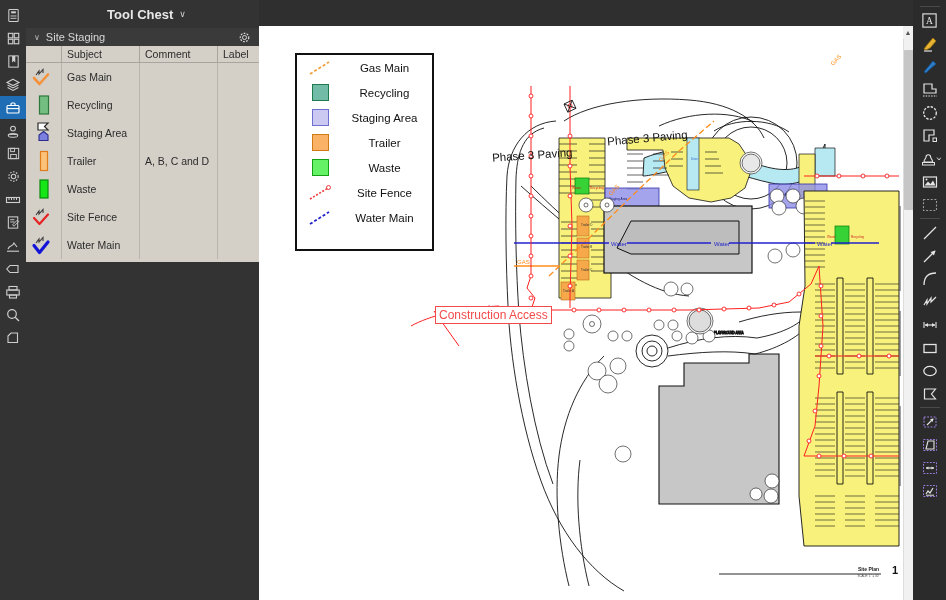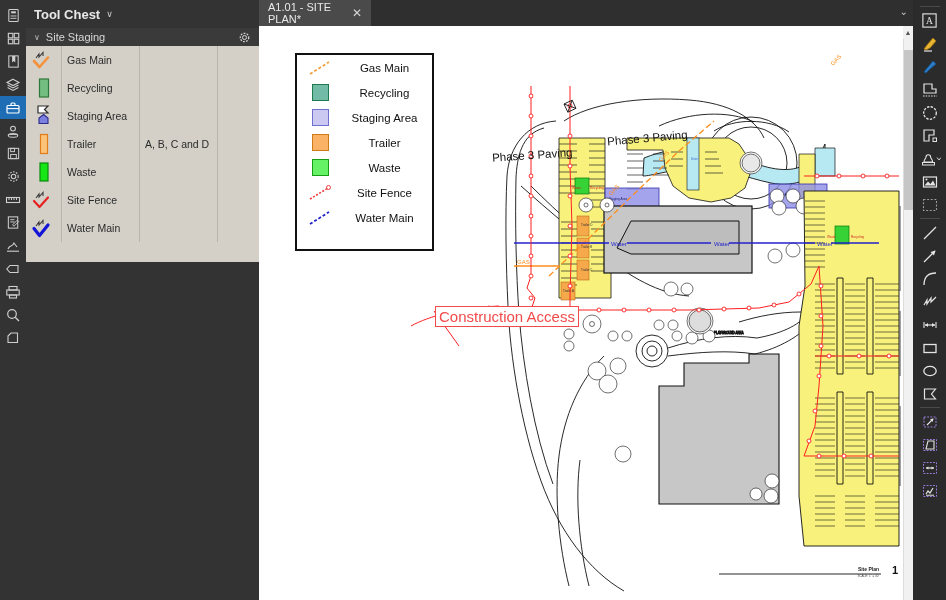--- a/index.html
+++ b/index.html
@@ -9,21 +9,21 @@
   
   .left-rail{position:absolute;left:0;top:0;width:26px;height:600px;background:#333333;
     display:flex;flex-direction:column;align-items:center;padding-top:4px;box-sizing:border-box;}
   .rail-btn{width:26px;height:23px;display:flex;align-items:center;justify-content:center;cursor:pointer;}
   .rail-btn.active{background:#1f6eb5;}
   .rail-btn svg{display:block;}
 
   
   .panel{position:absolute;left:26px;top:0;width:233px;height:600px;background:#333333;}
   .panel-title{height:28px;display:flex;align-items:center;gap:6px;padding-left:8px;
-    color:#e8e8e8;font-size:13px;font-weight:bold;box-sizing:border-box;}
+    color:#e8e8e8;font-size:13px;font-weight:bold;box-sizing:border-box;justify-content:center;}
   .panel-title .chev{font-size:9px;font-weight:normal;color:#cfcfcf;}
   .group-row{height:18px;background:#3a3a3a;display:flex;align-items:center;
     padding:0 8px 0 8px;color:#d8d8d8;font-size:11px;justify-content:space-between;box-sizing:border-box;}
   .group-left{display:flex;align-items:center;gap:6px;}
   .group-left .chev{font-size:8px;color:#bbb;}
   .gear{width:13px;height:13px;}
 
   .table{position:absolute;left:0;top:46px;width:233px;height:216px;background:#d4d0c8;box-sizing:border-box;}
   .thead{display:flex;height:16px;background:#d4d0c8;border-bottom:1px solid #a9a59e;
     font-size:10.5px;color:#2b2b2b;}
@@ -61,21 +61,21 @@
 
   
   .legend{position:absolute;left:36px;top:27px;width:139px;height:198px;background:#fff;
     border:2px solid #111;box-sizing:border-box;}
   .lg-row{height:25px;display:flex;align-items:center;}
   .lg-sw{width:46px;display:flex;align-items:center;justify-content:center;}
   .lg-tx{flex:1;text-align:center;font-size:11.5px;color:#111;padding-right:6px;}
   .sq{width:17px;height:17px;box-sizing:border-box;border:1.3px solid #111;}
 
   .map-label{position:absolute;font-size:11.5px;color:#111;}
-  .ca-box{position:absolute;border:1px solid #f24a4a;color:#f24a4a;font-size:15px;
+  .ca-box{position:absolute;border:1px solid #f24a4a;color:#f24a4a;font-size:12px;
     padding:1px 3px;background:#fff;white-space:nowrap;}
 </style>
 </head>
 <body>
 
 <div class="app">
 
   <div class="left-rail">
     <div class="rail-btn">
       <svg width="15" height="15" viewBox="0 0 16 16">
@@ -194,20 +194,26 @@
       </span>
       <span class="gear">
         <svg width="13" height="13" viewBox="0 0 16 16">
             <circle cx="8" cy="8" r="2.5" fill="none" stroke="#d8d8d8" stroke-width="1.2"></circle>
             <circle cx="8" cy="8" r="5.2" fill="none" stroke="#d8d8d8" stroke-width="1.5" stroke-dasharray="2.2 1.6"></circle>
           </svg>
       </span>
     </div>
 
     <div class="table">
+      <div class="thead">
+        <div class="c-icon"></div>
+        <div class="c-subj">Subject</div>
+        <div class="c-comm">Comment</div>
+        <div class="c-lab">Label</div>
+      </div>
 
       <div class="trow">
         <div class="c-icon">
           <svg width="26" height="24" viewBox="0 0 26 24">
               <path d="M5 10 L8 6 L8 9 L12 4.5 L12 8" fill="none" stroke="#3a3a3a" stroke-width="1.1"></path>
               <path d="M3 13 L8.5 19 L17 9.5" fill="none" stroke="#F5923C" stroke-width="2.6" stroke-linecap="round" stroke-linejoin="round"></path>
             </svg>
         </div>
         <div class="c-subj">Gas Main</div>
         <div class="c-comm"></div>
@@ -280,27 +286,20 @@
         </div>
         <div class="c-subj">Water Main</div>
         <div class="c-comm"></div>
         <div class="c-lab"></div>
       </div>
     </div>
 
     <div class="panel-rest"></div>
   </div>
 
-  <div class="tabbar">
-    <div class="tab" style="width:112px;">
-      <span>A1.01 - SITE PLAN*</span>
-      <span class="x">✕</span>
-    </div>
-    <span class="tabchev">⌄</span>
-  </div>
 
   <div class="canvas-wrap">
     <svg width="644" height="574" viewBox="0 0 644 574">
       <rect width="644" height="574" fill="#ffffff"></rect>
 
       <g stroke="#111" fill="none" stroke-width="0.9">
         <path d="M297 95 C268 97 250 120 248 150 C246 190 247 240 249 280 C251 330 262 400 282 455 C300 505 330 545 365 565"></path>
         <path d="M285 102 C262 108 258 132 257 152 C256 195 257 245 260 288 C264 340 275 408 294 458"></path>
         <path d="M262 160 C290 185 320 210 345 230 C370 250 400 268 430 270"></path>
         <path d="M272 160 C300 188 330 214 354 234"></path>

